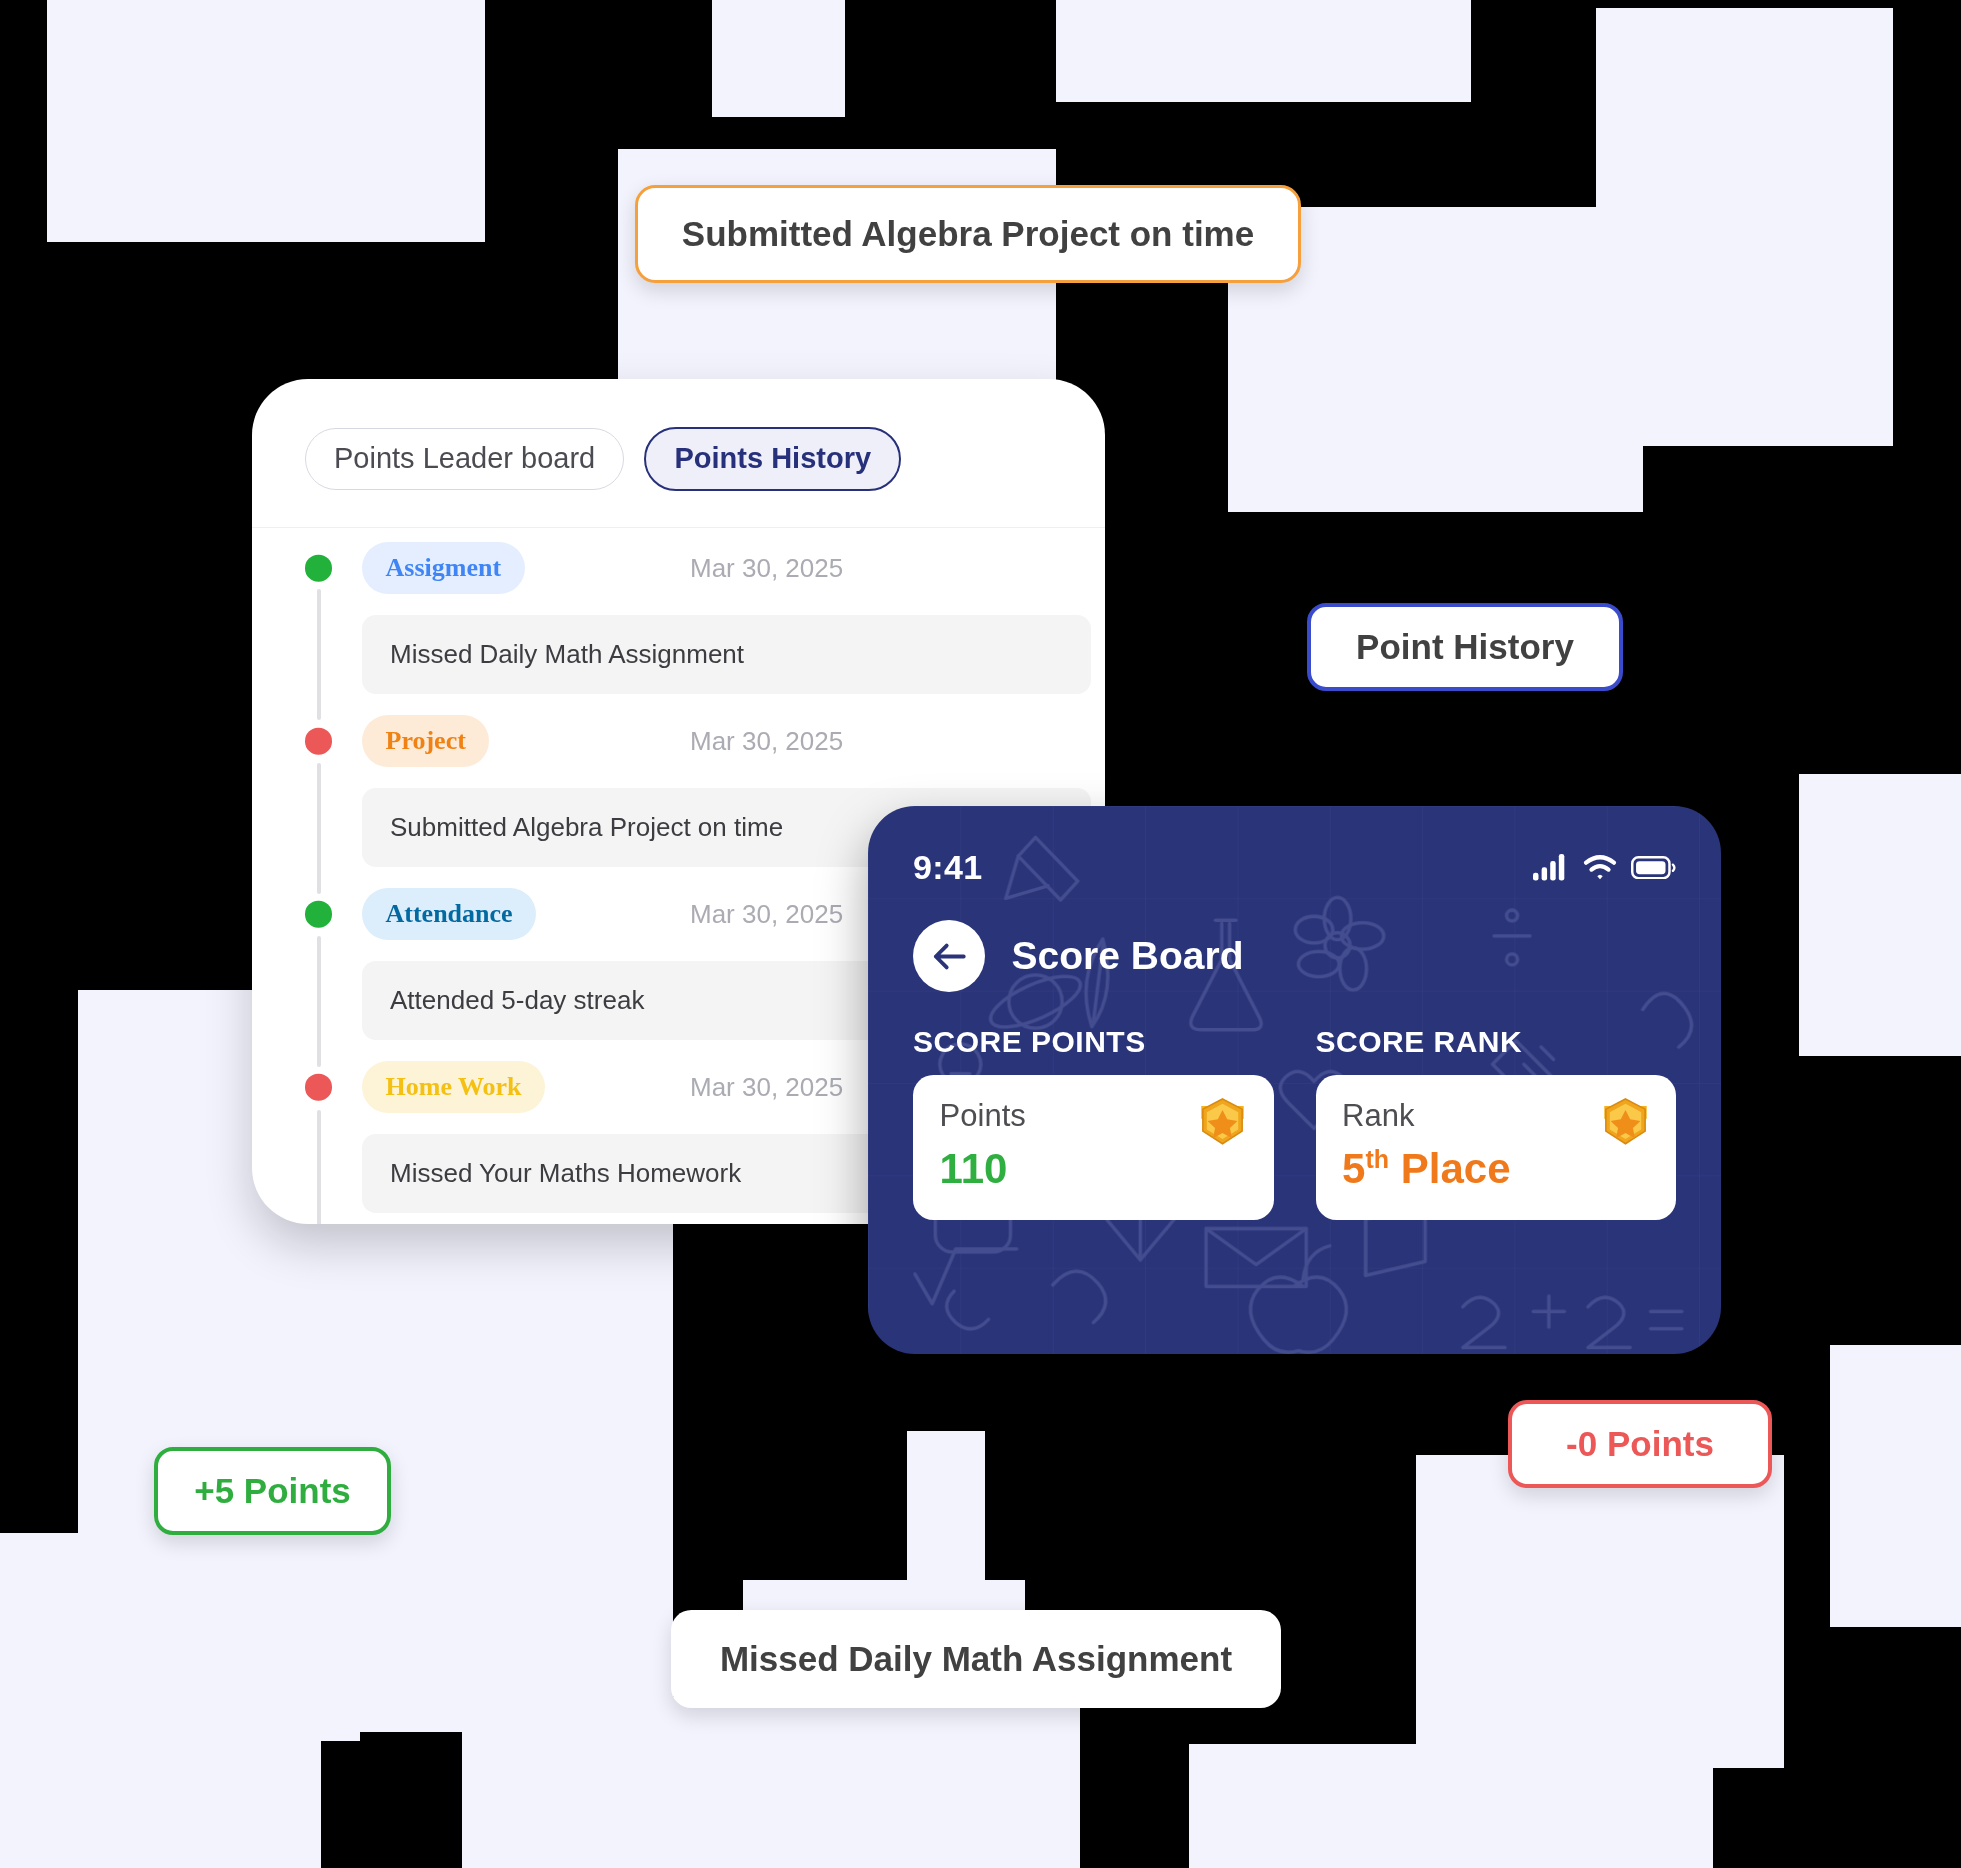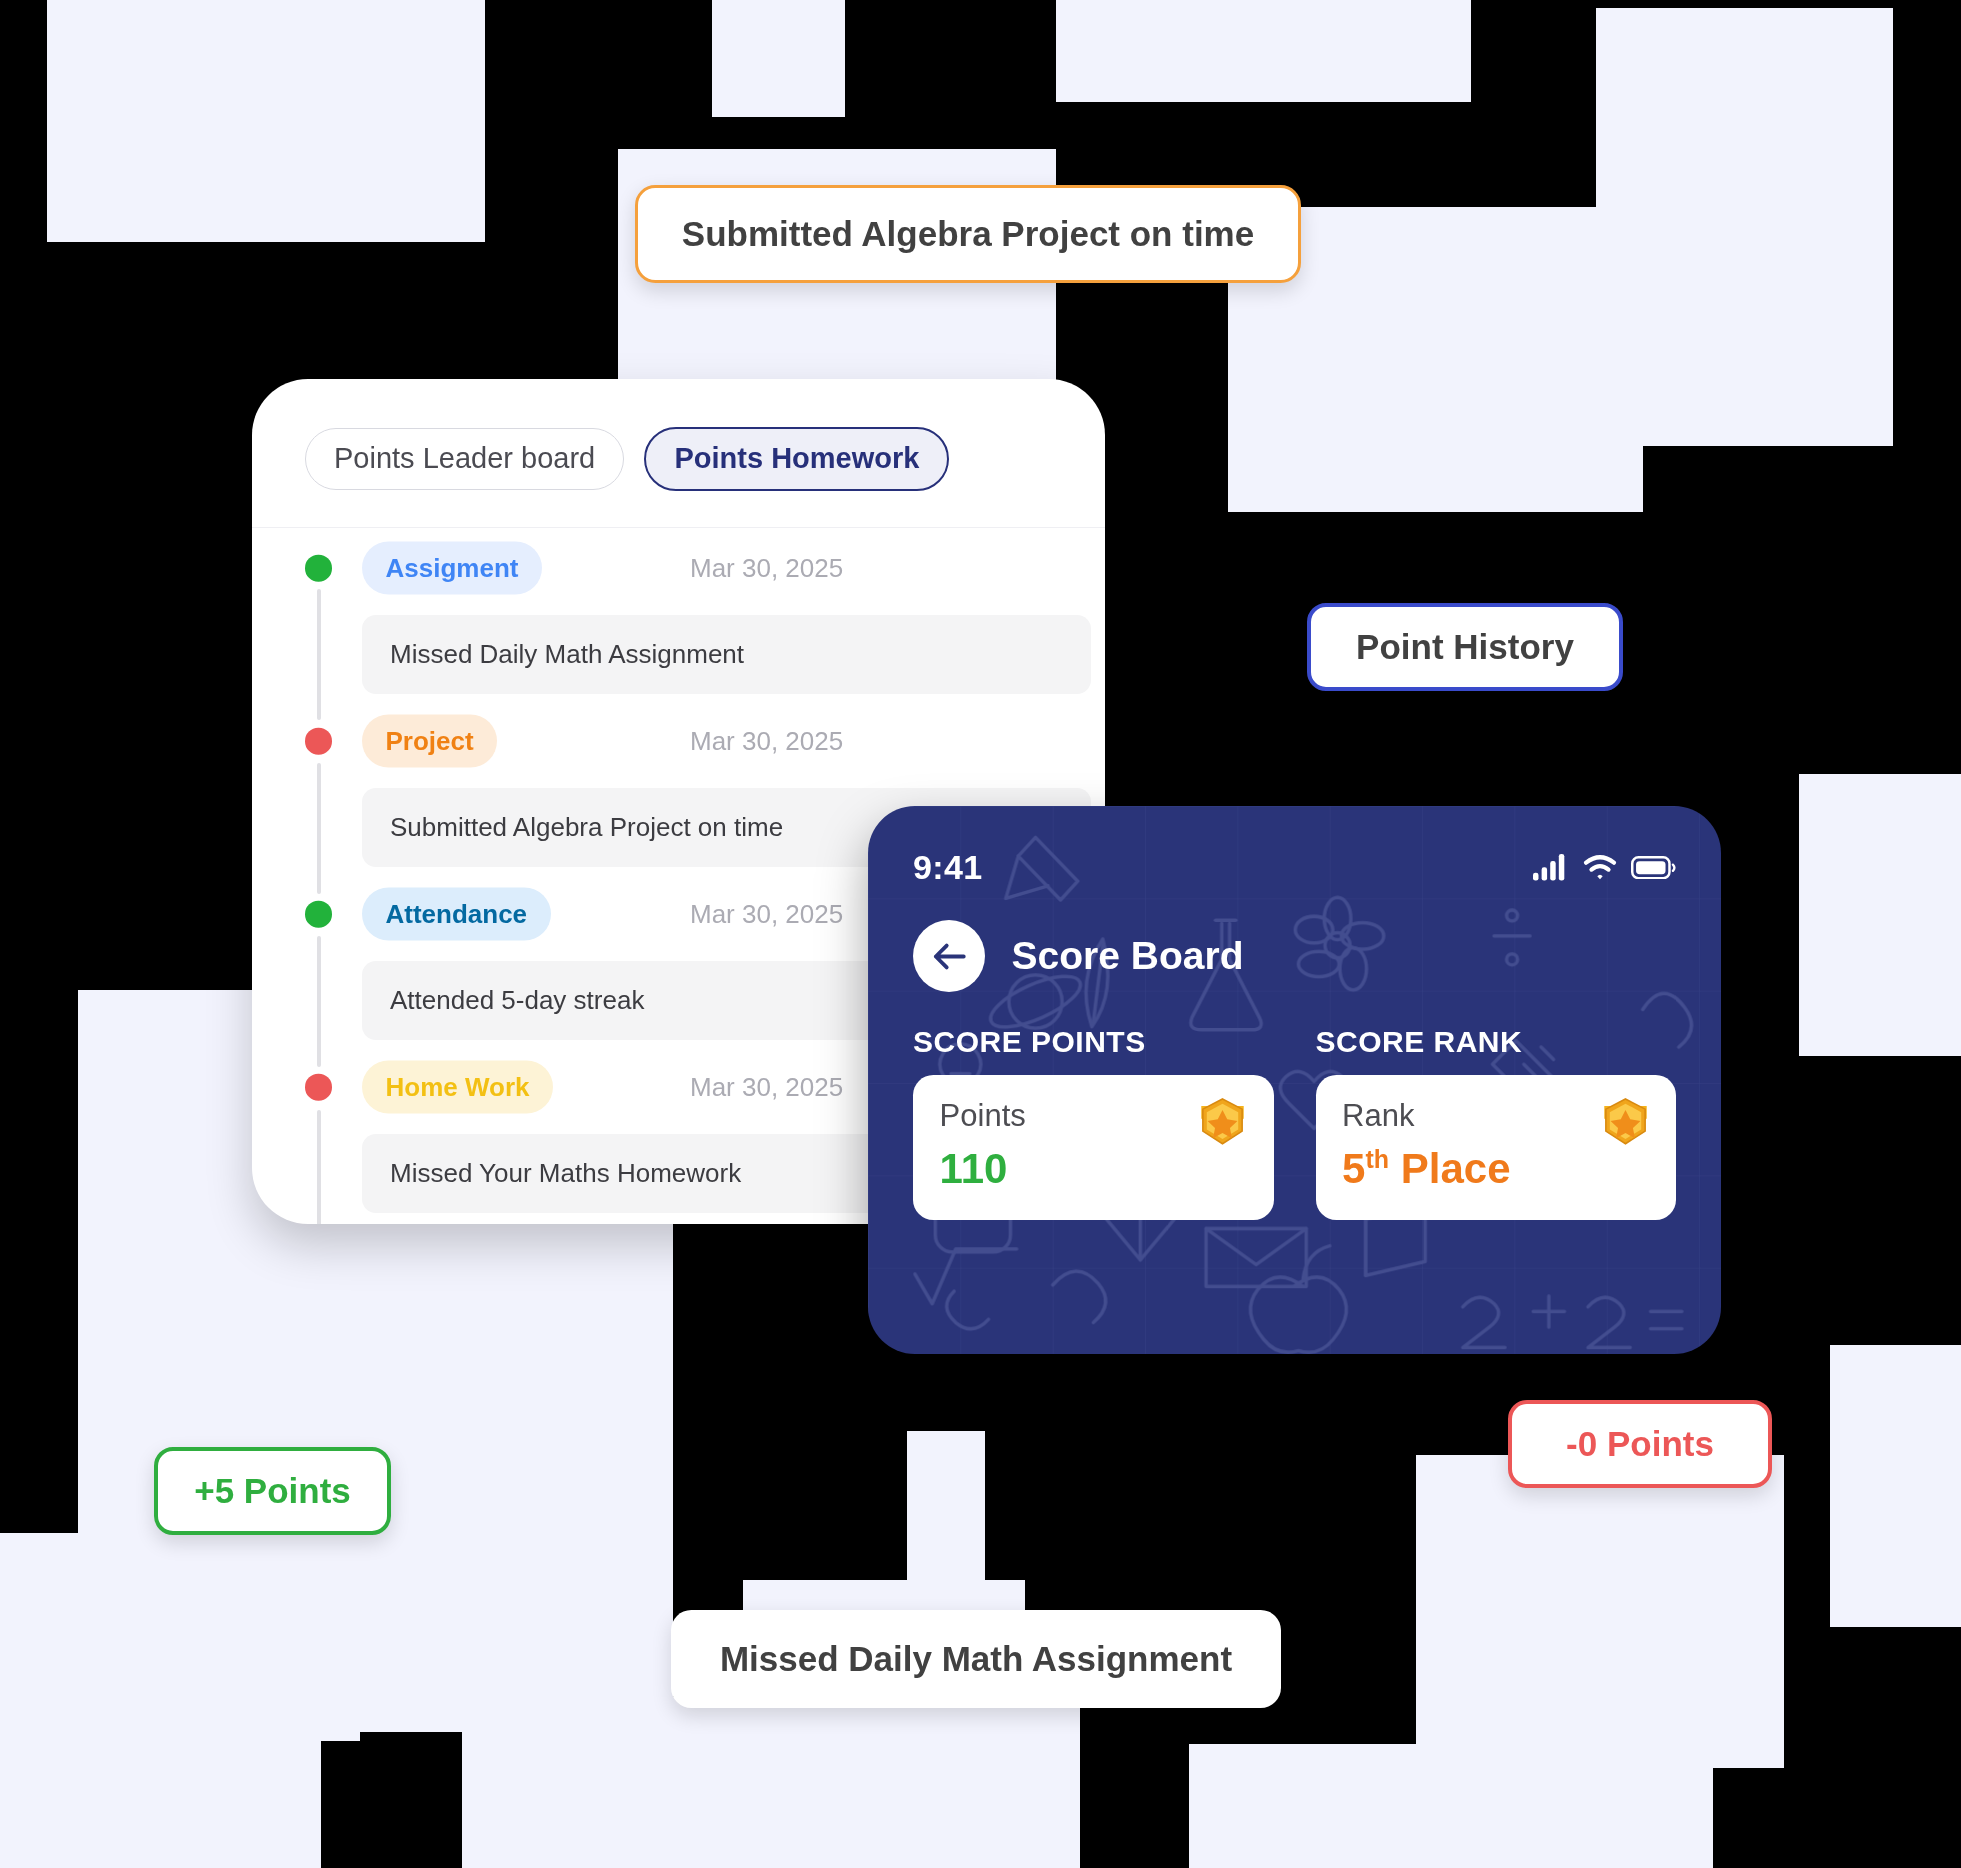--- a/index.html
+++ b/index.html
@@ -57,21 +57,21 @@
   #timeline { position: relative; padding: 0 0 0 0; }
 
   .event-row { position: relative; display: flex; align-items: center; height: 81px; }
   .dot {
     position: absolute; left: 53px; top: 50%; transform: translateY(-50%);
     width: 26.6px; height: 26.6px; border-radius: 50%;
   }
   .chip {
     position: absolute; left: 110px; top: 50%; transform: translateY(-50%);
     font-size: 26px; font-weight: 600;
-    padding: 11px 23.5px; border-radius: 781px; white-space: nowrap;
+    padding: 11px 23.5px; border-radius: 781px; white-space: nowrap; font-family: Liberation Serif, serif;
   }
   .ev-date {
     position: absolute; left: 438px; top: 50%; transform: translateY(-50%);
     font-size: 26px; color: #ABABB3; white-space: nowrap;
   }
   .desc-row { position: relative; height: 92px; display:flex; align-items:center; }
   .desc-box {
     position: absolute; left: 110px; right: 14px; top: 6.3px; bottom: 6.3px;
     background: #F4F4F5; border-radius: 14px;
     display: flex; align-items: center;
@@ -141,21 +141,21 @@
       <div class="bg-tile" style="left: 907px; top: 1431px; width: 78px; height: 438px; background: rgb(242, 243, 253);"></div>
       <div class="bg-tile" style="left: 1416px; top: 1455px; width: 368px; height: 313px; background: rgb(242, 243, 253);"></div>
       <div class="bg-tile" style="left: 0px; top: 1533px; width: 321px; height: 610px; background: rgb(242, 243, 253);"></div>
       <div class="bg-tile" style="left: 462px; top: 1697px; width: 618px; height: 250px; background: rgb(242, 243, 253);"></div>
     </div>
 
   <div id="history-panel">
 
     <div id="tabs-row">
       <div class="tab inactive">Points Leader board</div>
-      <div class="tab active">Points Homework</div>
+      <div class="tab active">Points History</div>
     </div>
 
     <div id="timeline">
         <div class="event-row">
           <div class="dot" style="background: rgb(34, 178, 59);"></div>
           <div class="chip" style="background: rgb(229, 238, 254); color: rgb(63, 133, 245);">Assigment</div>
           <div class="ev-date">Mar 30, 2025</div>
         </div>
         <div class="desc-row">
           <div class="desc-box">Missed Daily Math Assignment</div>

